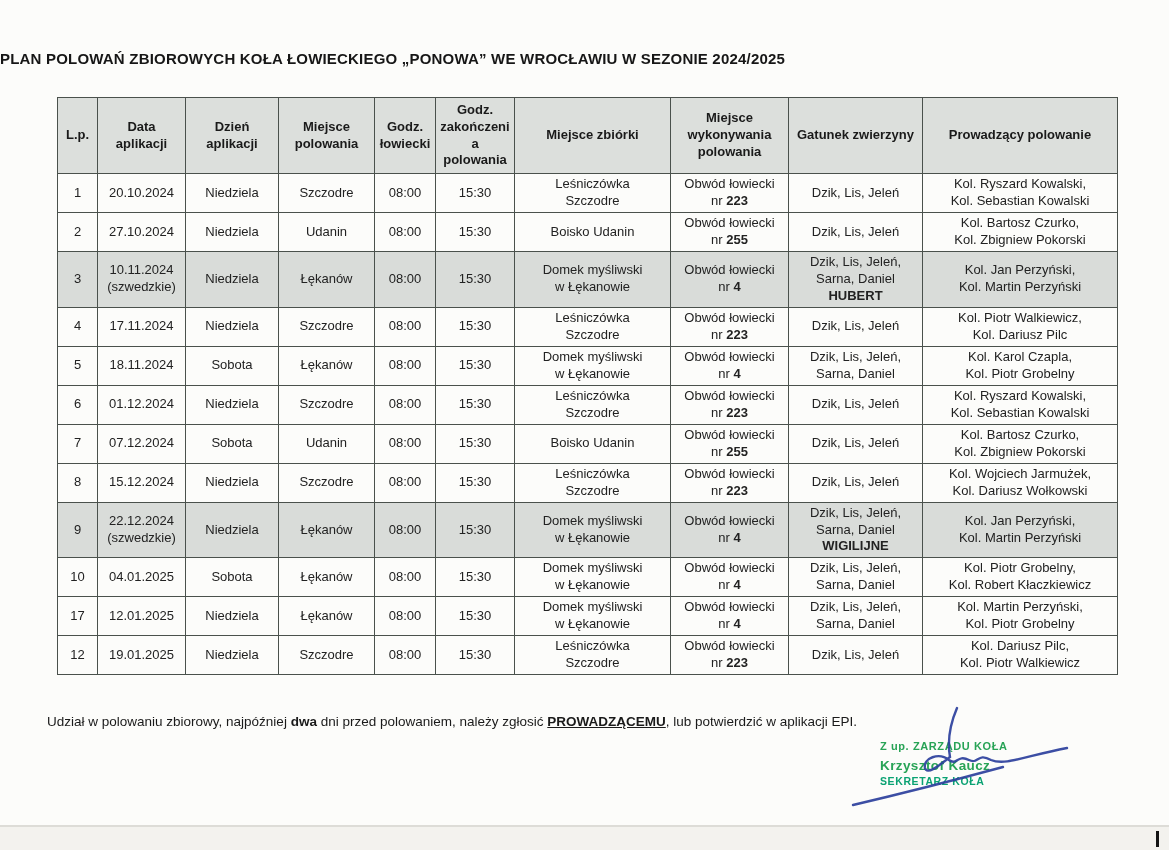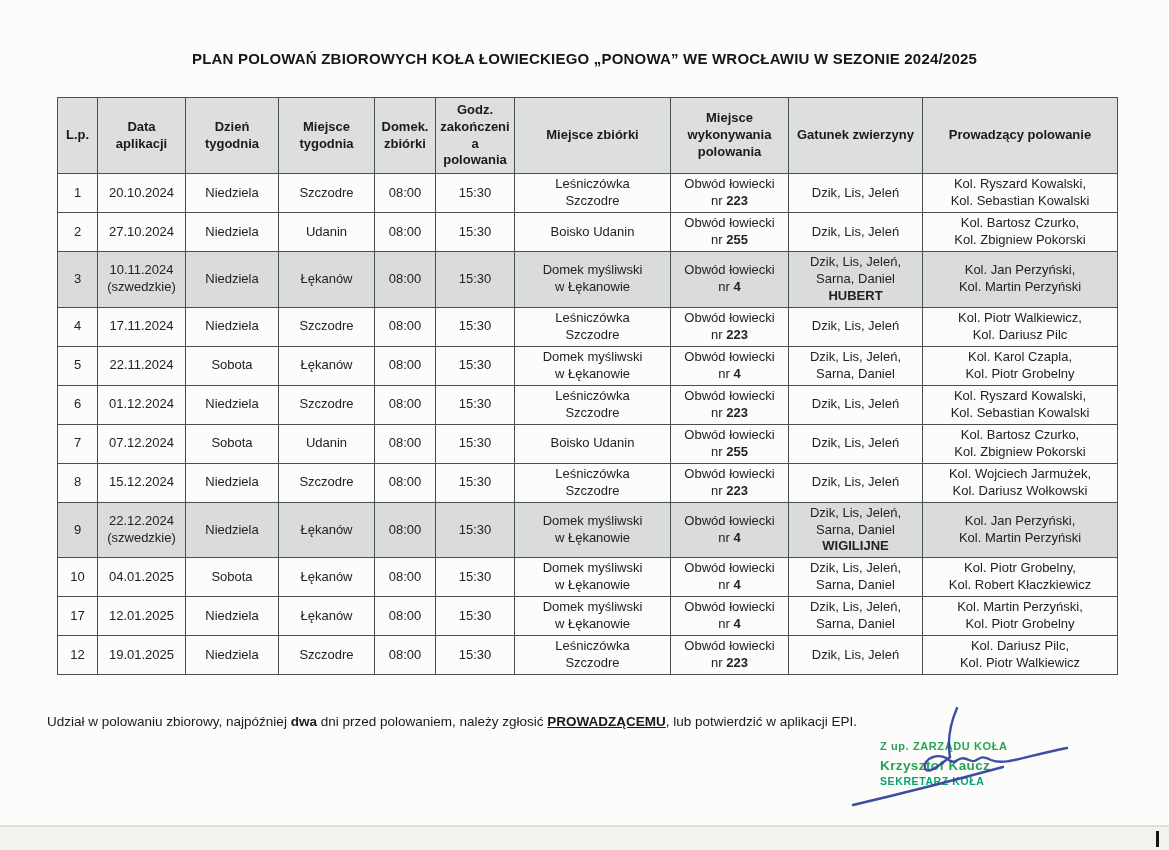--- a/index.html
+++ b/index.html
@@ -14,21 +14,21 @@
   *{box-sizing:border-box;margin:0;padding:0;}
   html,body{background:#e8e8e6;}
   .page{
     position:relative;width:1169px;height:850px;
     background:var(--paper);overflow:hidden;
     font-family:"Liberation Sans",sans-serif;color:#1c1c1c;
     margin:0 auto;
   }
   .title{
     position:absolute;top:50px;left:0;width:100%;
-    text-align:center;font-weight:bold;font-size:15px;letter-spacing:.2px;
+    font-weight:bold;font-size:15px;letter-spacing:.2px;
     color:#161616;
   }
   table.plan{
     position:absolute;left:57px;top:97px;width:1060px;
     border-collapse:collapse;table-layout:fixed;
   }
   .plan th,.plan td{
     border:1px solid var(--border);
     font-size:13px;text-align:center;vertical-align:middle;
     padding:2px 3px;line-height:1.3;color:#222;
@@ -83,23 +83,23 @@
         <col style="width:79px">
       <col style="width:156px">
         <col style="width:118px">
         <col style="width:134px">
       <col style="width:195px">
     </colgroup>
     <thead>
       <tr>
         <th>L.p.</th>
         <th>Data aplikacji</th>
-        <th>Dzień tygodnia</th>
-        <th>Miejsce tygodnia</th>
-        <th>Domek. zbiórki</th>
+        <th>Dzień aplikacji</th>
+        <th>Miejsce polowania</th>
+        <th>Godz. łowiecki</th>
         <th>Godz. zakończenia polowania</th>
         <th>Miejsce zbiórki</th>
         <th>Miejsce wykonywania polowania</th>
         <th>Gatunek zwierzyny</th>
         <th>Prowadzący polowanie</th>
       </tr>
     </thead>
     <tbody>
         <tr>
           <td>1</td>
@@ -198,21 +198,21 @@
             <div>Dzik, Lis, Jeleń</div>
           </td>
           <td>
             <div>Kol. Piotr Walkiewicz,</div>
             <div>Kol. Dariusz Pilc</div>
           </td>
         </tr>
         <tr>
           <td>5</td>
           <td>
-            <div>22.11.2024</div>
+            <div>18.11.2024</div>
           </td>
           <td>Sobota</td>
           <td>Łękanów</td>
           <td>08:00</td>
           <td>15:30</td>
           <td>
             <div>Domek myśliwski</div>
             <div>w Łękanowie</div>
           </td>
           <td>

